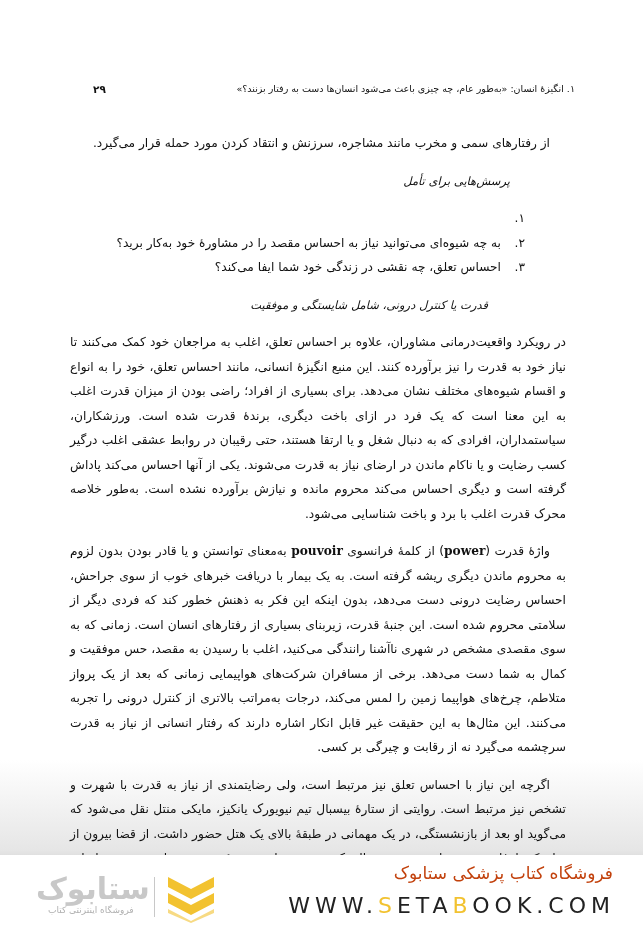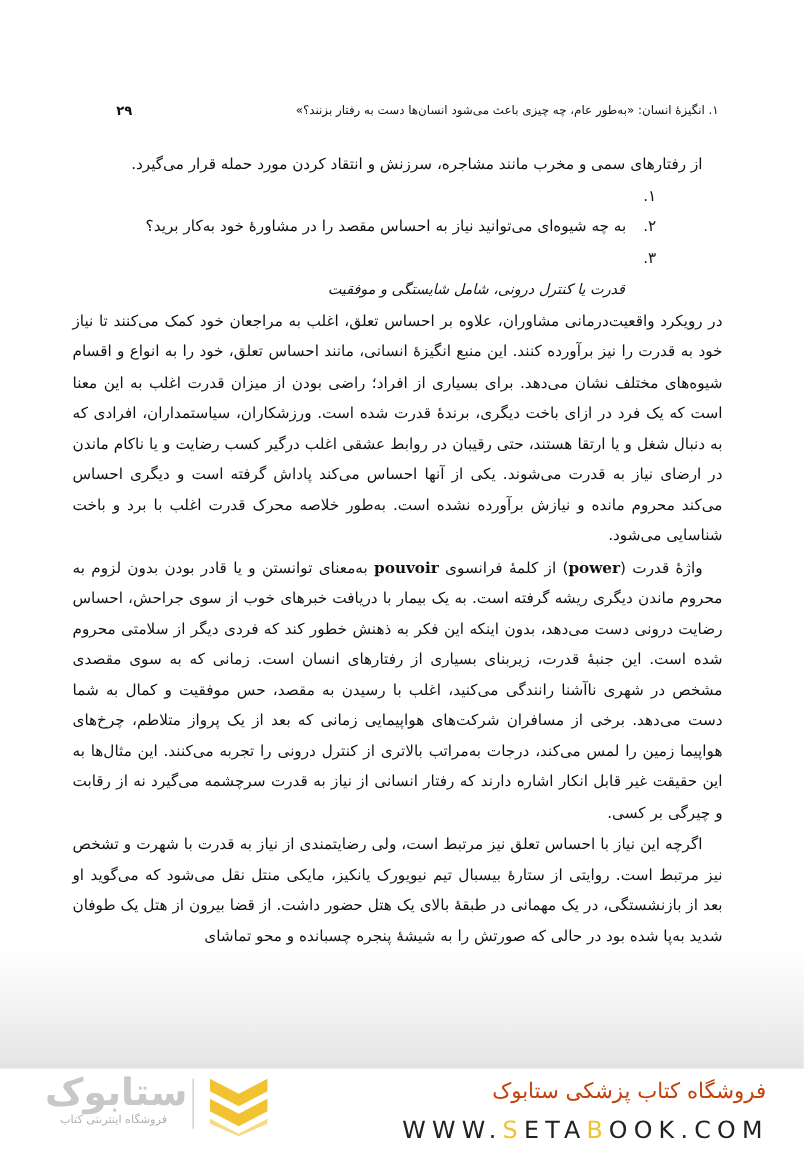--- a/index.html
+++ b/index.html
@@ -18,81 +18,83 @@
     height: 14px; direction: rtl;
     font-size: 9.5px; color: #111;
   }
   .running-head .rh-title { position: absolute; right: 0; top: 0; white-space: nowrap; }
   .running-head .rh-page { position: absolute; left: 0; top: 0; font-weight: bold; font-size: 10.5px; margin-left: 23px; }
   .content {
     position: absolute; top: 118px; left: 57px; width: 522px;
     direction: rtl; text-align: justify; text-align-last: right;
     font-size: 12.2px; line-height: 24.5px;
   }
-  .content p { margin: 1px; }
+  .content p { margin: 13px; }
   .indent { text-indent: 16px; }
   .section-head {
     font-style: italic; font-size: 11.5px; margin-top: 20px; margin-bottom: 12px;
     padding-right: 56px;
   }
   .section-head2 {
     font-style: italic; font-size: 11.5px; margin-top: 12px; margin-bottom: 4px;
     padding-right: 78px;
   }
   ol.questions {
     margin: 0; padding: 0 54px 0 0; list-style: none;
   }
   ol.questions li { display: flex; gap: 10px; }
   ol.questions .num { width: 14px; text-align: left; }
   .bold-latin { font-weight: bold; font-family: "DejaVu Serif", serif; direction: ltr; unicode-bidi: embed; }
   .footer {
     position: absolute; left: 0; top: 855px; width: 643px; height: 71px; background: #ffffff;
   }
-  .logo-wrap { position: absolute; left: 26px; top: 0; width: 200px; height: 52px; text-decoration: underline; }
+  .logo-wrap { position: absolute; left: 26px; top: 14px; width: 200px; height: 52px; text-decoration: underline; }
   .logo-text {
     position: absolute; left: 10px; top: 2px; font-size: 30px; font-weight: bold; color: #c8c8c8;
     letter-spacing: -1px; font-family: "DejaVu Sans", sans-serif;
   }
   .logo-sub {
     position: absolute; left: 22px; top: 36px; font-size: 9px; color: #b0b0b0; direction: rtl;
   }
   .logo-divider { position: absolute; left: 128px; top: 8px; width: 1px; height: 40px; background: #c8c8c8; }
   .chevron-icon { position: absolute; left: 140px; top: 4px; }
   .store-name {
     position: absolute; right: 30px; top: 8px; direction: rtl; font-size: 17px; color: #c2410c;
   }
   .store-url {
-    position: absolute; right: 28px; top: 38px; font-size: 19px; letter-spacing: 5px; color: #222;
+    position: absolute; right: 28px; top: 38px; font-size: 22px; letter-spacing: 5px; color: #222;
     font-family: "DejaVu Sans", sans-serif;
   }
   .store-url .accent { color: #f2c230; }
 </style>
 </head>
 <body>
 
 <div class="page">
   <div class="running-head">
     <span class="rh-title">۱. انگیزهٔ انسان: «به‌طور عام، چه چیزی باعث می‌شود انسان‌ها دست به رفتار بزنند؟»</span>
     <span class="rh-page">۲۹</span>
   </div>
 
   <div class="content">
     <p class="indent">از رفتارهای سمی و مخرب مانند مشاجره، سرزنش و انتقاد کردن مورد حمله قرار می‌گیرد.</p>
 
+    <p class="section-head">پرسش‌هایی برای تأمل</p>
 
     <ol class="questions">
       <li>
         <span class="num">۱.</span>
       </li>
       <li>
         <span class="num">۲.</span>
         <span>به چه شیوه‌ای می‌توانید نیاز به احساس مقصد را در مشاورهٔ خود به‌کار برید؟</span>
       </li>
       <li>
         <span class="num">۳.</span>
+        <span>احساس تعلق، چه نقشی در زندگی خود شما ایفا می‌کند؟</span>
       </li>
     </ol>
 
     <p class="section-head2">قدرت یا کنترل درونی، شامل شایستگی و موفقیت</p>
 
     <p>در رویکرد واقعیت‌درمانی مشاوران، علاوه بر احساس تعلق، اغلب به مراجعان خود کمک می‌کنند تا نیاز خود به قدرت را نیز برآورده کنند. این منبع انگیزهٔ انسانی، مانند احساس تعلق، خود را به انواع و اقسام شیوه‌های مختلف نشان می‌دهد. برای بسیاری از افراد؛ راضی بودن از میزان قدرت اغلب به این معنا است که یک فرد در ازای باخت دیگری، برندهٔ قدرت شده است. ورزشکاران، سیاستمداران، افرادی که به دنبال شغل و یا ارتقا هستند، حتی رقیبان در روابط عشقی اغلب درگیر کسب رضایت و یا ناکام ماندن در ارضای نیاز به قدرت می‌شوند. یکی از آنها احساس می‌کند پاداش گرفته است و دیگری احساس می‌کند محروم مانده و نیازش برآورده نشده است. به‌طور خلاصه محرک قدرت اغلب با برد و باخت شناسایی می‌شود.</p>
 
     <p class="indent"><span>واژهٔ قدرت (</span><span class="bold-latin">power</span><span>) از کلمهٔ فرانسوی </span><span class="bold-latin">pouvoir</span><span> به‌معنای توانستن و یا قادر بودن بدون لزوم به محروم ماندن دیگری ریشه گرفته است. به یک بیمار با دریافت خبرهای خوب از سوی جراحش، احساس رضایت درونی دست می‌دهد، بدون اینکه این فکر به ذهنش خطور کند که فردی دیگر از سلامتی محروم شده است. این جنبهٔ قدرت، زیربنای بسیاری از رفتارهای انسان است. زمانی که به سوی مقصدی مشخص در شهری ناآشنا رانندگی می‌کنید، اغلب با رسیدن به مقصد، حس موفقیت و کمال به شما دست می‌دهد. برخی از مسافران شرکت‌های هواپیمایی زمانی که بعد از یک پرواز متلاطم، چرخ‌های هواپیما زمین را لمس می‌کند، درجات به‌مراتب بالاتری از کنترل درونی را تجربه می‌کنند. این مثال‌ها به این حقیقت غیر قابل انکار اشاره دارند که رفتار انسانی از نیاز به قدرت سرچشمه می‌گیرد نه از رقابت و چیرگی بر کسی.</span></p>
 
     <p class="indent">اگرچه این نیاز با احساس تعلق نیز مرتبط است، ولی رضایتمندی از نیاز به قدرت با شهرت و تشخص نیز مرتبط است. روایتی از ستارهٔ بیسبال تیم نیویورک یانکیز، مایکی منتل نقل می‌شود که می‌گوید او بعد از بازنشستگی، در یک مهمانی در طبقهٔ بالای یک هتل حضور داشت. از قضا بیرون از هتل یک طوفان شدید به‌پا شده بود در حالی که صورتش را به شیشهٔ پنجره چسبانده و محو تماشای</p>

